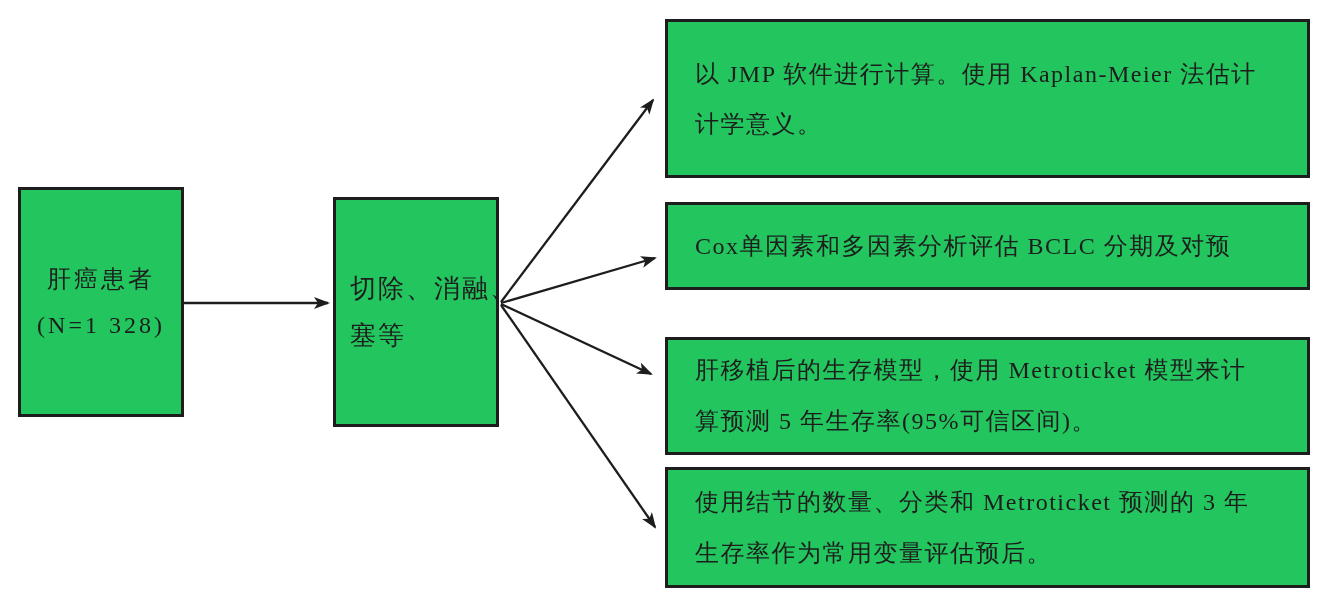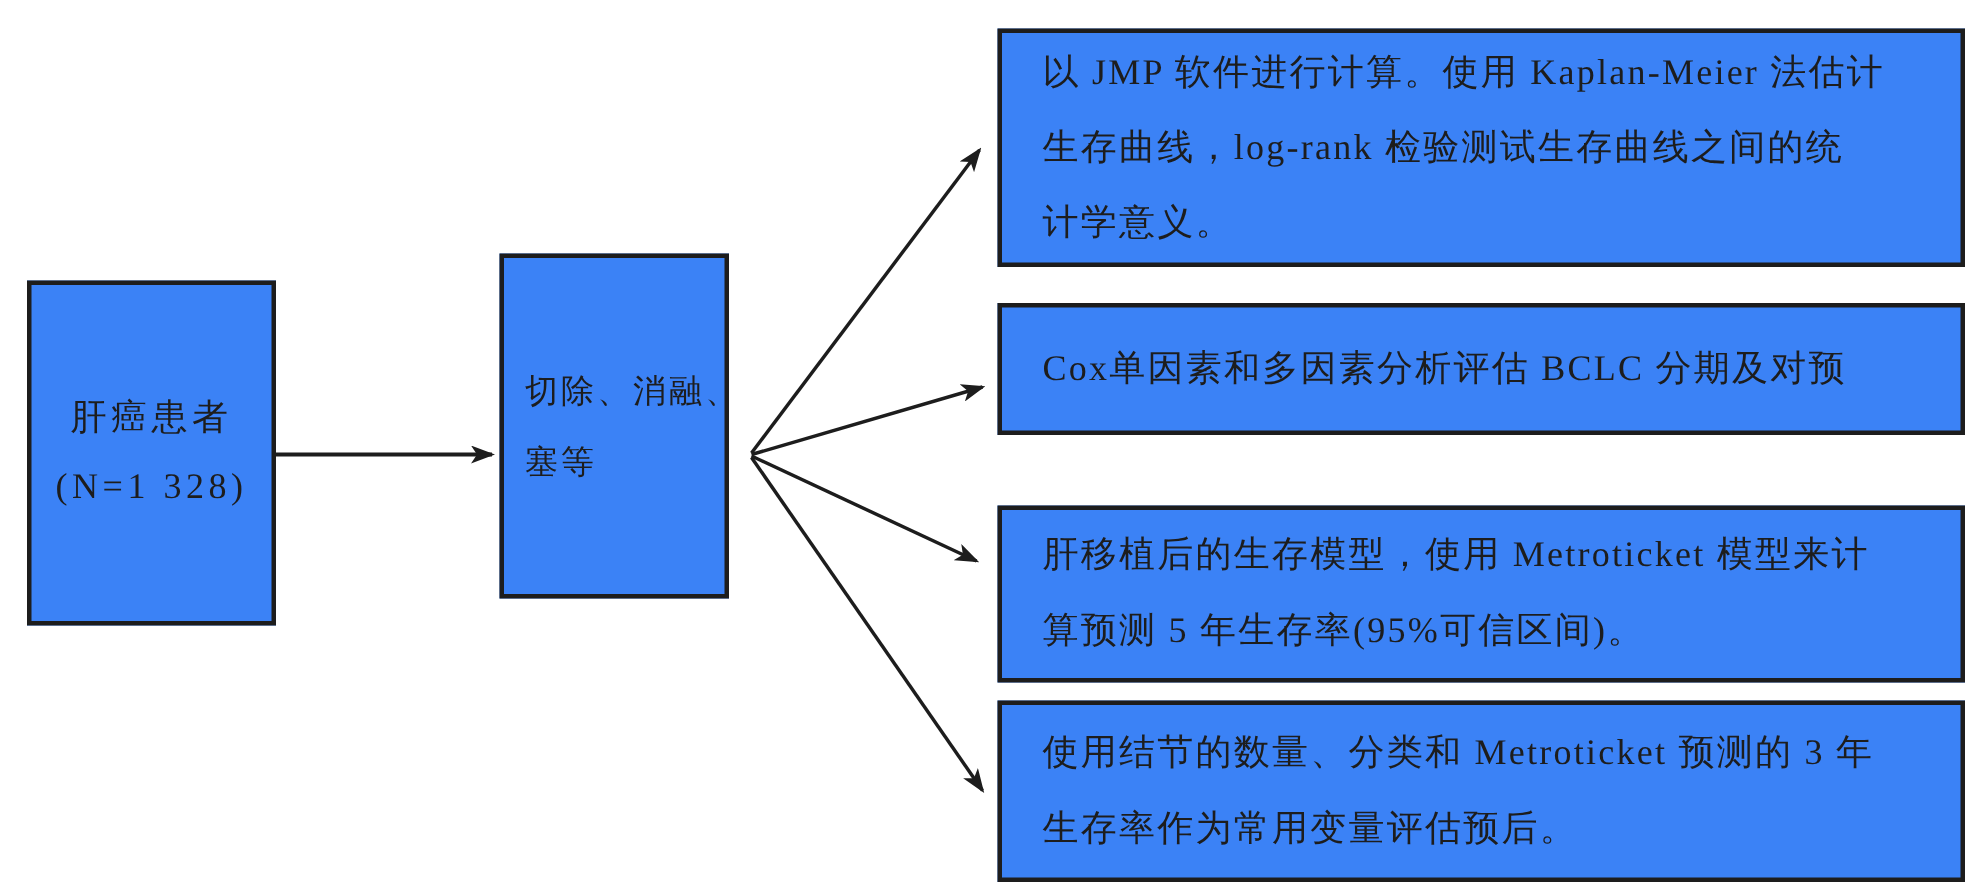--- a/index.html
+++ b/index.html
@@ -20,42 +20,42 @@
     position: absolute;
     left: 0;
     top: 0;
     width: 1320px;
     height: 594px;
   }
   .box {
     position: absolute;
     box-sizing: border-box;
     border: 3px solid #1d1d1d;
-    background: #3b82f6;
+    background: #22c55e;
     display: flex;
     flex-direction: column;
     justify-content: center;
   }
   .patients-box {
     left: 18px;
     top: 187px;
     width: 166px;
     height: 230px;
     text-align: center;
     font-size: 24px;
     line-height: 46px;
     letter-spacing: 3px;
   }
   .treatment-box {
     left: 333px;
-    top: 169px;
-    width: 153px;
+    top: 197px;
+    width: 166px;
     height: 230px;
     padding-left: 14px;
-    font-size: 22px;
+    font-size: 26px;
     line-height: 47px;
     letter-spacing: 2px;
   }
   .analysis-box {
     left: 665px;
     width: 645px;
     padding-left: 27px;
     padding-right: 10px;
     font-size: 24px;
     letter-spacing: 1.5px;
@@ -91,21 +91,20 @@
     <div class="line">(N=1 328)</div>
   </div>
 
   <div class="box treatment-box">
     <div class="line">切除、消融、</div>
     <div class="line">塞等</div>
   </div>
 
   <div class="box analysis-box analysis-box-1">
     <div class="line">以 JMP 软件进行计算。使用 Kaplan-Meier 法估计</div>
-    <div class="line">生存曲线，log-rank 检验测试生存曲线之间的统</div>
     <div class="line">计学意义。</div>
   </div>
 
   <div class="box analysis-box analysis-box-2">
     <div class="line">Cox单因素和多因素分析评估 BCLC 分期及对预</div>
   </div>
 
   <div class="box analysis-box analysis-box-3">
     <div class="line">肝移植后的生存模型，使用 Metroticket 模型来计</div>
     <div class="line">算预测 5 年生存率(95%可信区间)。</div>

